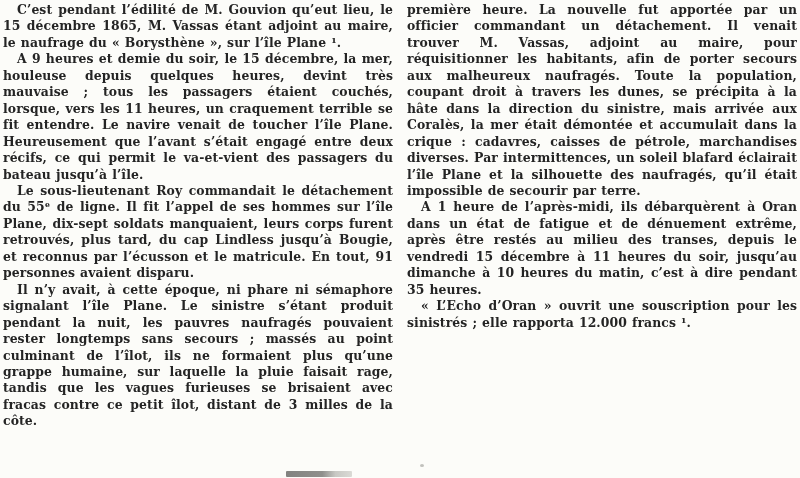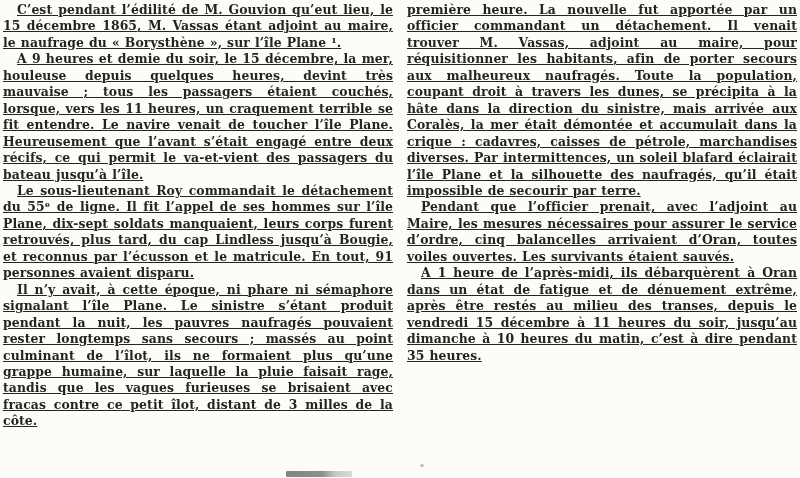--- a/index.html
+++ b/index.html
@@ -25,21 +25,20 @@
     font-size: 12.4px;
     line-height: 16.45px;
     font-weight: 700;
     text-align: justify;
     letter-spacing: 0.1px;
     word-spacing: 0.6px;
   }
   .para {
     margin: 0;
     padding: 0;
-    text-decoration: underline;
   }
   .para.indent {
     text-indent: 14px;
   }
   .scan-smudge {
     position: absolute;
     top: 471px;
     left: 286px;
     width: 66px;
     height: 6px;
@@ -65,20 +64,20 @@
 
   <div class="col">
     <p class="para indent">C’est pendant l’édilité de M. Gouvion qu’eut lieu, le 15 décembre 1865, M. Vassas étant adjoint au maire, le naufrage du « Borysthène », sur l’île Plane ¹.</p>
     <p class="para indent">A 9 heures et demie du soir, le 15 décembre, la mer, houleuse depuis quelques heures, devint très mauvaise ; tous les passagers étaient couchés, lorsque, vers les 11 heures, un craquement terrible se fit entendre. Le navire venait de toucher l’île Plane. Heureusement que l’avant s’était engagé entre deux récifs, ce qui permit le va-et-vient des passagers du bateau jusqu’à l’île.</p>
     <p class="para indent">Le sous-lieutenant Roy commandait le détachement du 55ᵉ de ligne. Il fit l’appel de ses hommes sur l’île Plane, dix-sept soldats manquaient, leurs corps furent retrouvés, plus tard, du cap Lindless jusqu’à Bougie, et reconnus par l’écusson et le matricule. En tout, 91 personnes avaient disparu.</p>
     <p class="para indent">Il n’y avait, à cette époque, ni phare ni sémaphore signalant l’île Plane. Le sinistre s’étant produit pendant la nuit, les pauvres naufragés pouvaient rester longtemps sans secours ; massés au point culminant de l’îlot, ils ne formaient plus qu’une grappe humaine, sur laquelle la pluie faisait rage, tandis que les vagues furieuses se brisaient avec fracas contre ce petit îlot, distant de 3 milles de la côte.</p>
   </div>
 
   <div class="col">
     <p class="para">première heure. La nouvelle fut apportée par un officier commandant un détachement. Il venait trouver M. Vassas, adjoint au maire, pour réquisitionner les habitants, afin de porter secours aux malheureux naufragés. Toute la population, coupant droit à travers les dunes, se précipita à la hâte dans la direction du sinistre, mais arrivée aux Coralès, la mer était démontée et accumulait dans la crique : cadavres, caisses de pétrole, marchandises diverses. Par intermittences, un soleil blafard éclairait l’île Plane et la silhouette des naufragés, qu’il était impossible de secourir par terre.</p>
-    <p class="para indent">Pendant que l’officier prenait, avec l’adjoint au Maire, les mesures nécessaires pour assurer le service d’ordre, cinq balancelles arrivaient d’Oran, toutes voiles ouvertes. Les survivants étaient sauvés.</p>
     <p class="para indent">A 1 heure de l’après-midi, ils débarquèrent à Oran dans un état de fatigue et de dénuement extrême, après être restés au milieu des transes, depuis le vendredi 15 décembre à 11 heures du soir, jusqu’au dimanche à 10 heures du matin, c’est à dire pendant 35 heures.</p>
+    <p class="para indent">« L’Echo d’Oran » ouvrit une souscription pour les sinistrés ; elle rapporta 12.000 francs ¹.</p>
   </div>
 
 </div>
 
 <div class="scan-smudge"></div>
 <div class="scan-speck"></div>
 
 </body></html>

